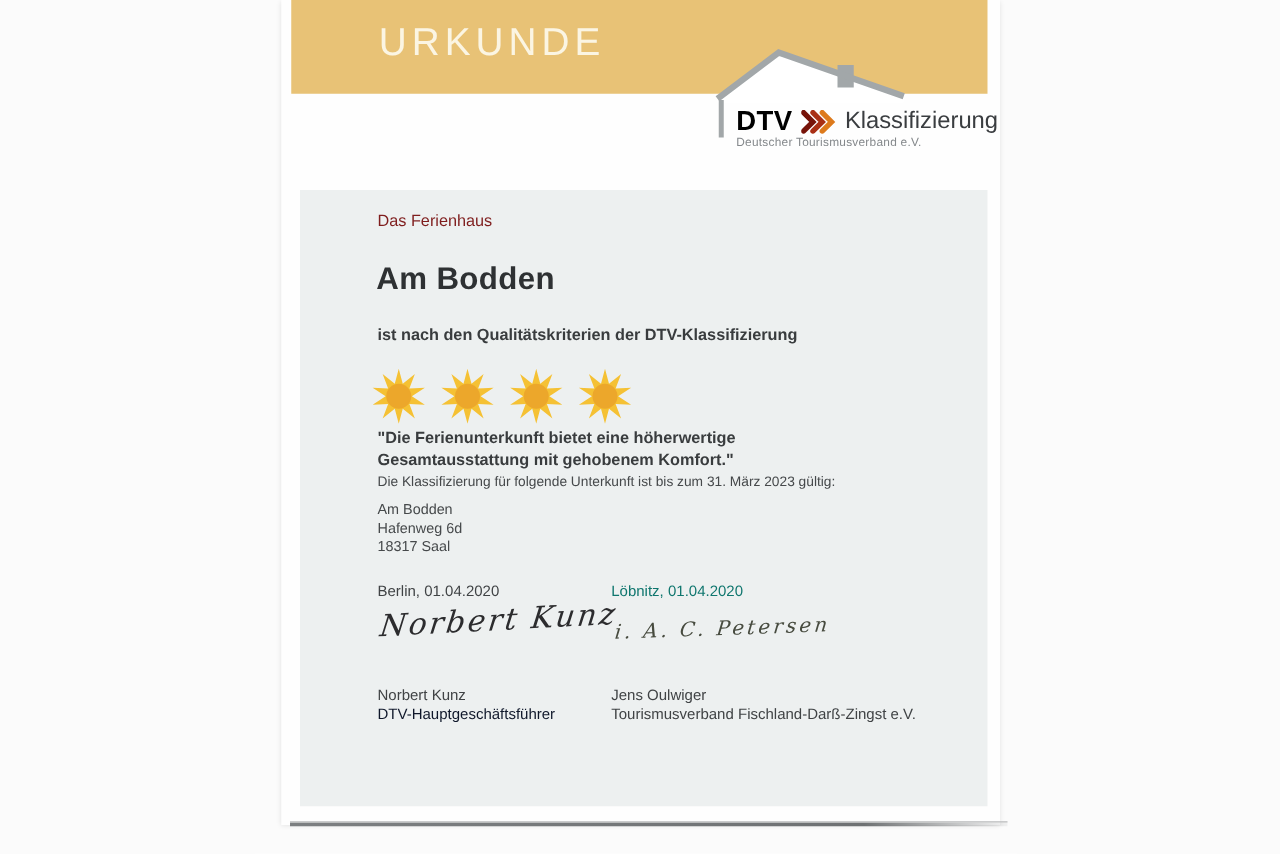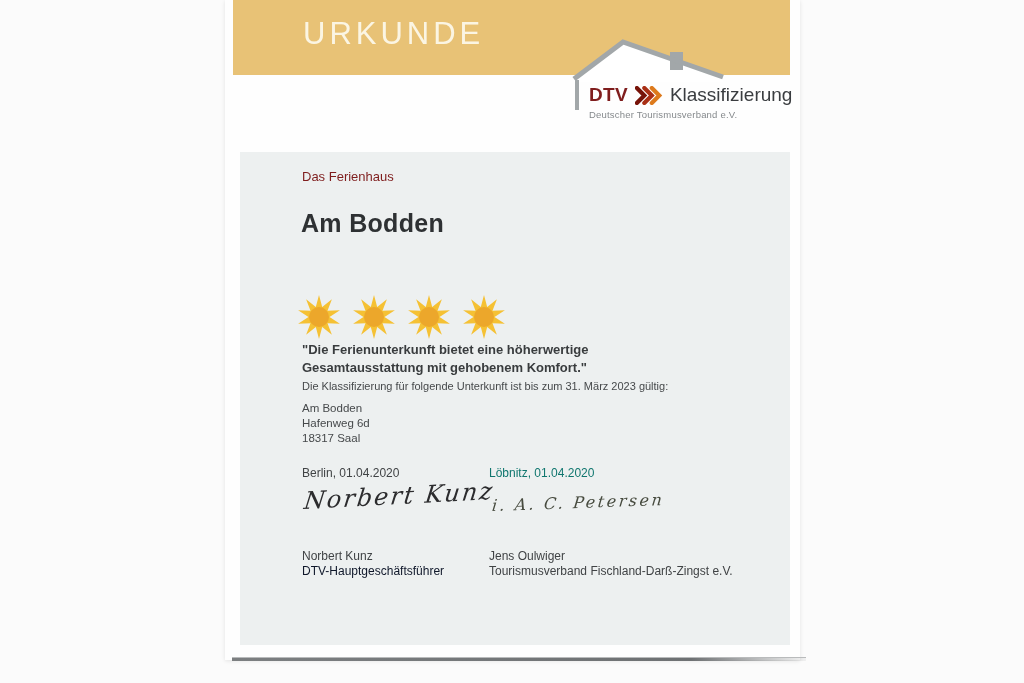--- a/index.html
+++ b/index.html
@@ -8,21 +8,21 @@
 
   .page { position:absolute; left:225px; top:0; width:575px; height:660px;
           background:#fefefe; box-shadow:0 1px 4px rgba(0,0,0,.10); }
 
   .banner { position:absolute; left:233px; top:0; width:557px; height:75px; background:#e8c276; }
   .banner-title { position:absolute; left:70px; top:16px; font-size:31px; font-weight:400;
                   letter-spacing:4px; color:#fbf5e3; }
 
   .house-svg { position:absolute; left:566px; top:36px; width:165px; height:80px; }
   .logo-text { position:absolute; left:589px; top:84px; display:flex; align-items:center; gap:7px; }
-  .logo-dtv   { font-size:19px; font-weight:700; color:#7f1d1d; letter-spacing:.3px;text-align:center; }
+  .logo-dtv   { font-size:22px; font-weight:700; color:#000000; letter-spacing:.3px;text-align:center; }
   .logo-brand { font-size:19px; font-weight:400; color:#3a3d40; }
   .logo-subtitle { position:absolute; left:589px; top:109px; font-size:9.5px; color:#85898c; letter-spacing:.2px; }
 
   .panel { position:absolute; left:240px; top:152px; width:550px; height:493px; background:#edf0f0; }
   .panel > div { position:absolute; }
 
   .intro-label  { left:62px; top:17px;  font-size:13px; font-weight:400; color:#7f1d1d; }
   .prop-name    { left:61px; top:57px;  font-size:25px; font-weight:700; color:#2e3133; letter-spacing:.3px; }
   .award-1      { left:62px; top:108px; font-size:13px; font-weight:700; color:#393c3e; }
   .award-2      { left:62px; top:125px; font-size:13px; font-weight:700; color:#393c3e; }
@@ -76,20 +76,21 @@
       <path d="M10,2 L18,10 L10,18" fill="none" stroke="#a92f15" stroke-width="4.5" stroke-linecap="round"></path>
       <path d="M18,2 L26,10 L18,18" fill="none" stroke="#dd7a1c" stroke-width="4.5" stroke-linecap="round"></path>
     </svg>
     <span class="logo-brand">Klassifizierung</span>
   </div>
   <div class="logo-subtitle">Deutscher Tourismusverband e.V.</div>
 
   <div class="panel">
     <div class="intro-label">Das Ferienhaus</div>
     <div class="prop-name">Am Bodden</div>
+    <div class="award-1">ist nach den Qualitätskriterien der DTV-Klassifizierung</div>
 
     <div class="stars-row">
       <svg width="44" height="44" viewBox="0 0 44 44">
         <polygon points="22,0 25.2,12 34.9,4.2 30.5,15.8 42.9,15.2 32.5,22 42.9,28.8 30.5,28.2 34.9,39.8 25.2,32 22,44 18.8,32 9.1,39.8 13.5,28.2 1.1,28.8 11.5,22 1.1,15.2 13.5,15.8 9.1,4.2 18.8,12" fill="#f5c134"></polygon>
         <circle cx="22" cy="22" r="10" fill="#eca72b"></circle>
       </svg>
       <svg width="44" height="44" viewBox="0 0 44 44">
         <polygon points="22,0 25.2,12 34.9,4.2 30.5,15.8 42.9,15.2 32.5,22 42.9,28.8 30.5,28.2 34.9,39.8 25.2,32 22,44 18.8,32 9.1,39.8 13.5,28.2 1.1,28.8 11.5,22 1.1,15.2 13.5,15.8 9.1,4.2 18.8,12" fill="#f5c134"></polygon>
         <circle cx="22" cy="22" r="10" fill="#eca72b"></circle>
       </svg>

